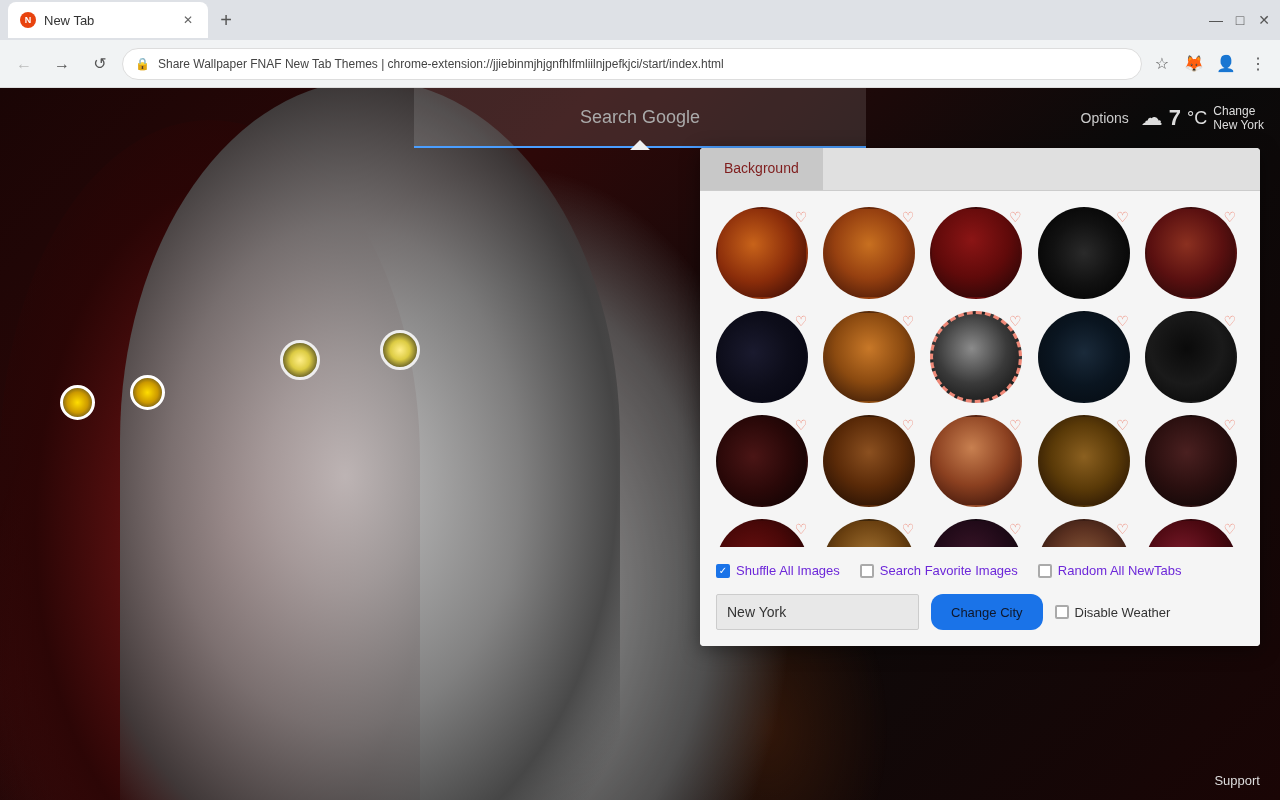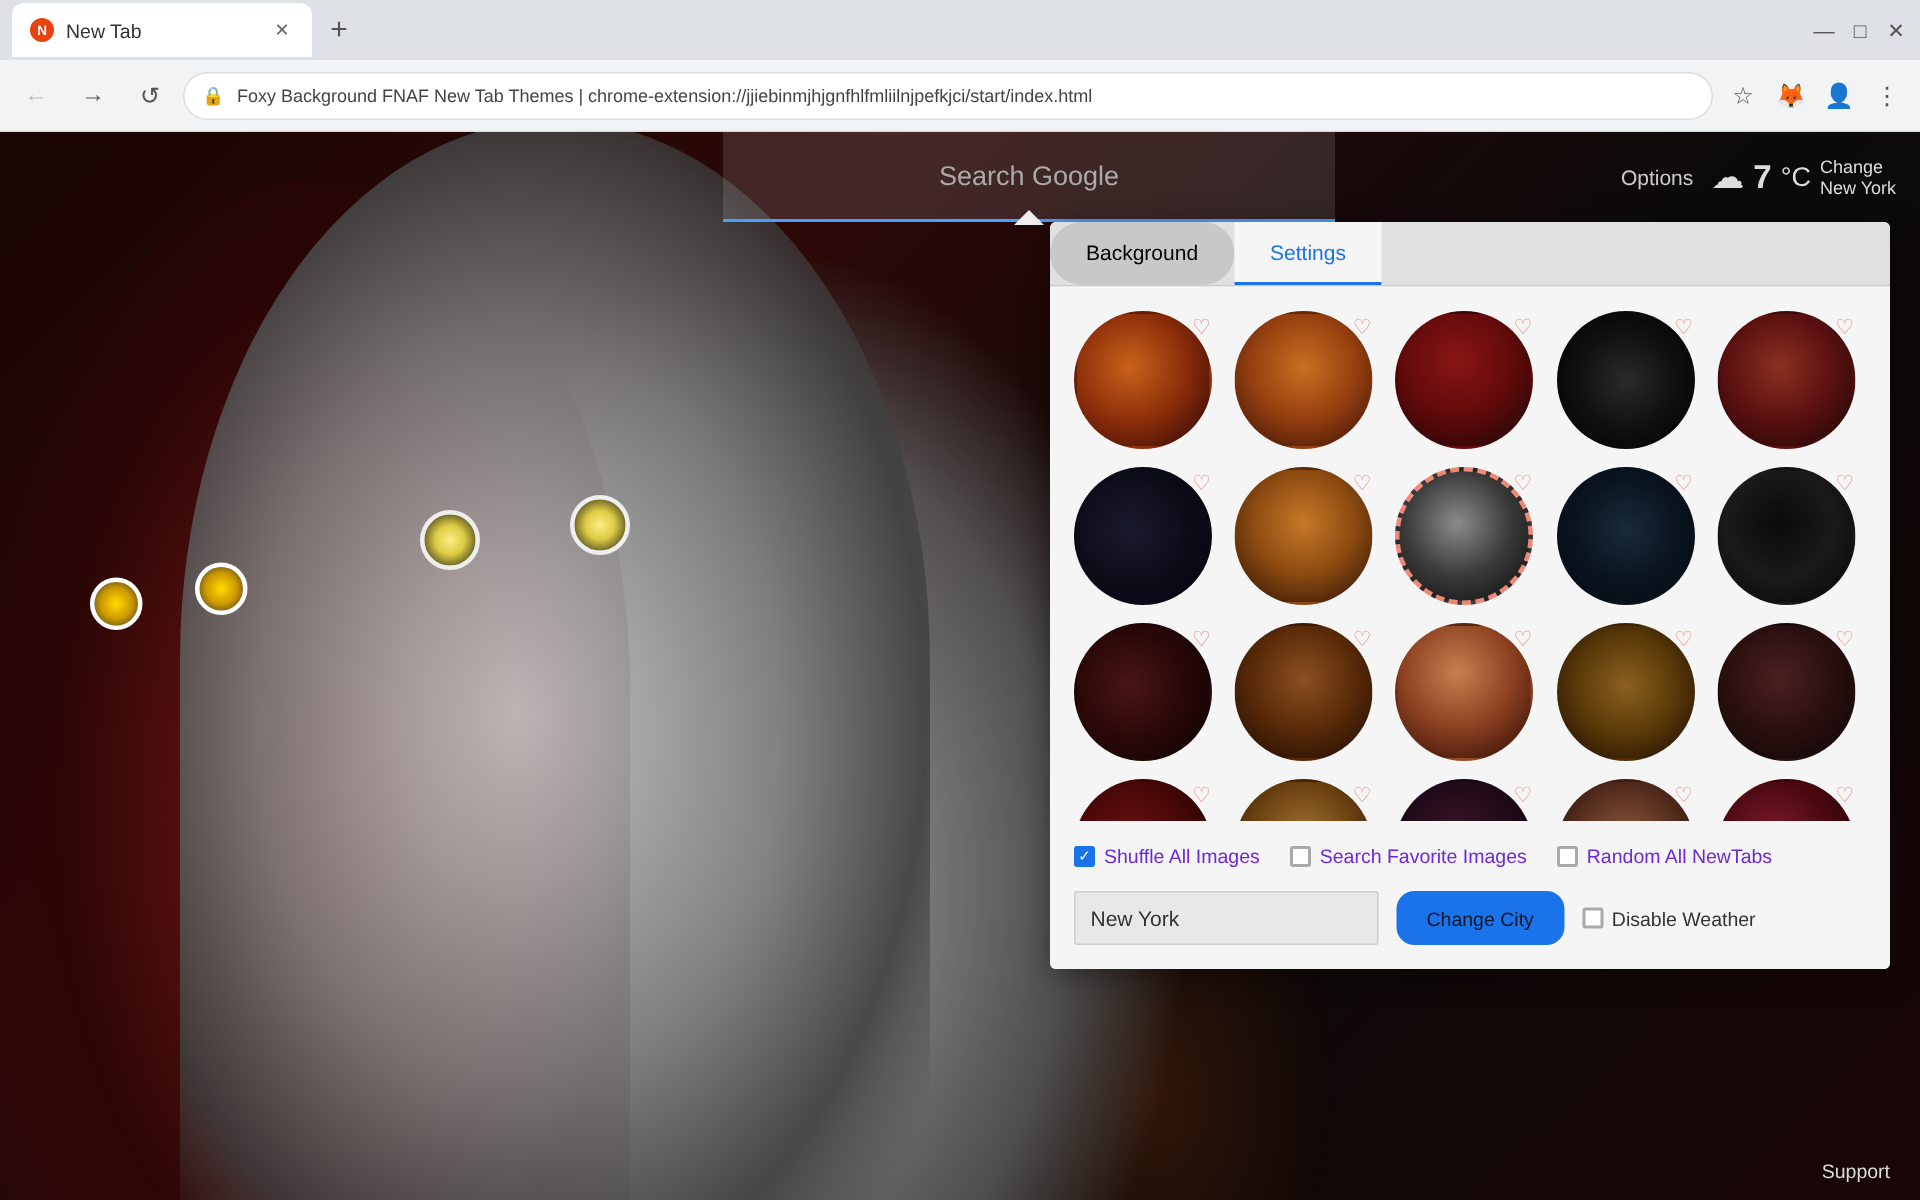--- a/index.html
+++ b/index.html
@@ -127,23 +127,22 @@
       align-items: center;
       padding: 0 20px;
       z-index: 10;
     }
     .top-nav-left { display: flex; gap: 24px; align-items: center; }
     .top-nav-item { color: #ccc; font-size: 14px; cursor: pointer; text-decoration: none; }
 
     .search-container {
       position: absolute;
       top: 0; left: 50%; transform: translateX(-50%);
-      width: 408px;
+      width: 452px;
       z-index: 20;
-      margin-left: 46px;
     }
     .search-box {
       background: rgba(255,255,255,0.12);
       border: none;
       border-bottom: 2px solid #4a9eff;
       width: 100%;
       height: 60px;
       color: #ccc;
       font-size: 18px;
       text-align: center;
@@ -208,22 +207,21 @@
       color: #555;
       border-bottom: 2px solid transparent;
     }
     .panel-tab.active {
       background: #f5f5f5;
       color: #1a73e8;
       border-bottom: 2px solid #1a73e8;
     }
     .panel-tab:not(.active) {
       background: #c8c8c8;
-      color: #000000;
-      border-radius: 21px;
+      color: #7f1d1d;
     }
 
     .panel-content {
       padding: 16px;
       background: #f5f5f5;
     }
 
     
     .image-grid {
       display: grid;
@@ -381,21 +379,21 @@
     </div>
   </div>
 
   <div class="nav-bar">
     <div class="nav-btn disabled">←</div>
     <div class="nav-btn">→</div>
     <div class="nav-btn">↺</div>
     <div class="address-bar">
       <span class="address-bar-lock">🔒</span>
       <span class="address-text">
-        <span>Foxy Background FNAF New Tab Themes | </span><span>chrome-extension://jjiebinmjhjgnfhlfmliilnjpefkjci/start/index.html</span>
+        <span>Share Wallpaper FNAF New Tab Themes | </span><span>chrome-extension://jjiebinmjhjgnfhlfmliilnjpefkjci/start/index.html</span>
       </span>
     </div>
     <div class="nav-actions">
       <div class="nav-action-btn">☆</div>
       <div class="nav-action-btn">🦊</div>
       <div class="nav-action-btn">👤</div>
       <div class="nav-action-btn">⋮</div>
     </div>
   </div>
 
@@ -428,21 +426,20 @@
         <div class="weather-info">
           <span>Change</span>
           <span>New York</span>
         </div>
       </div>
     </div>
 
     <div class="settings-panel">
       <div class="panel-tabs">
         <div class="panel-tab">Background</div>
-        <div class="panel-tab active">Settings</div>
       </div>
       <div class="panel-content">
         <div class="image-grid">
 
           <div class="grid-item">
             <div class="grid-item-circle fnaf-img-1"></div>
             <span class="heart-icon">♡</span>
           </div>
           <div class="grid-item">
             <div class="grid-item-circle fnaf-img-2"></div>

